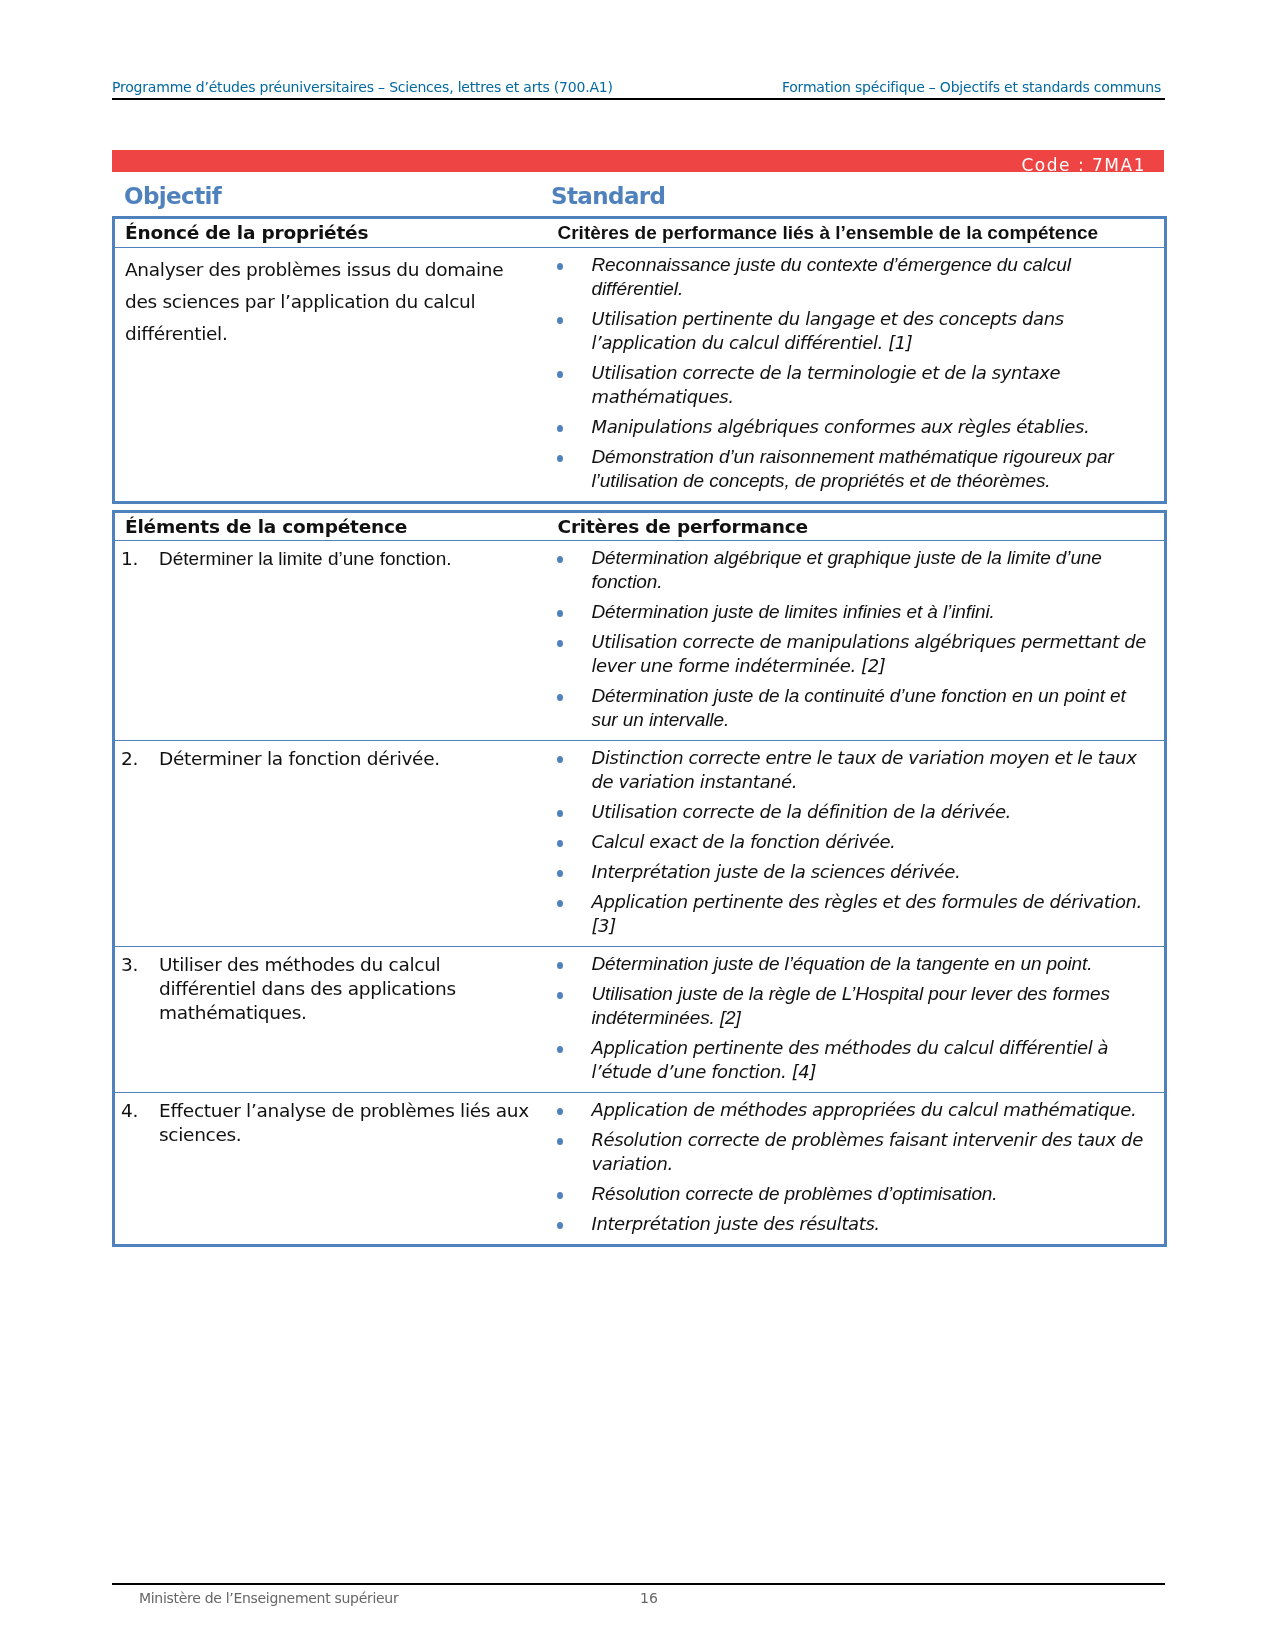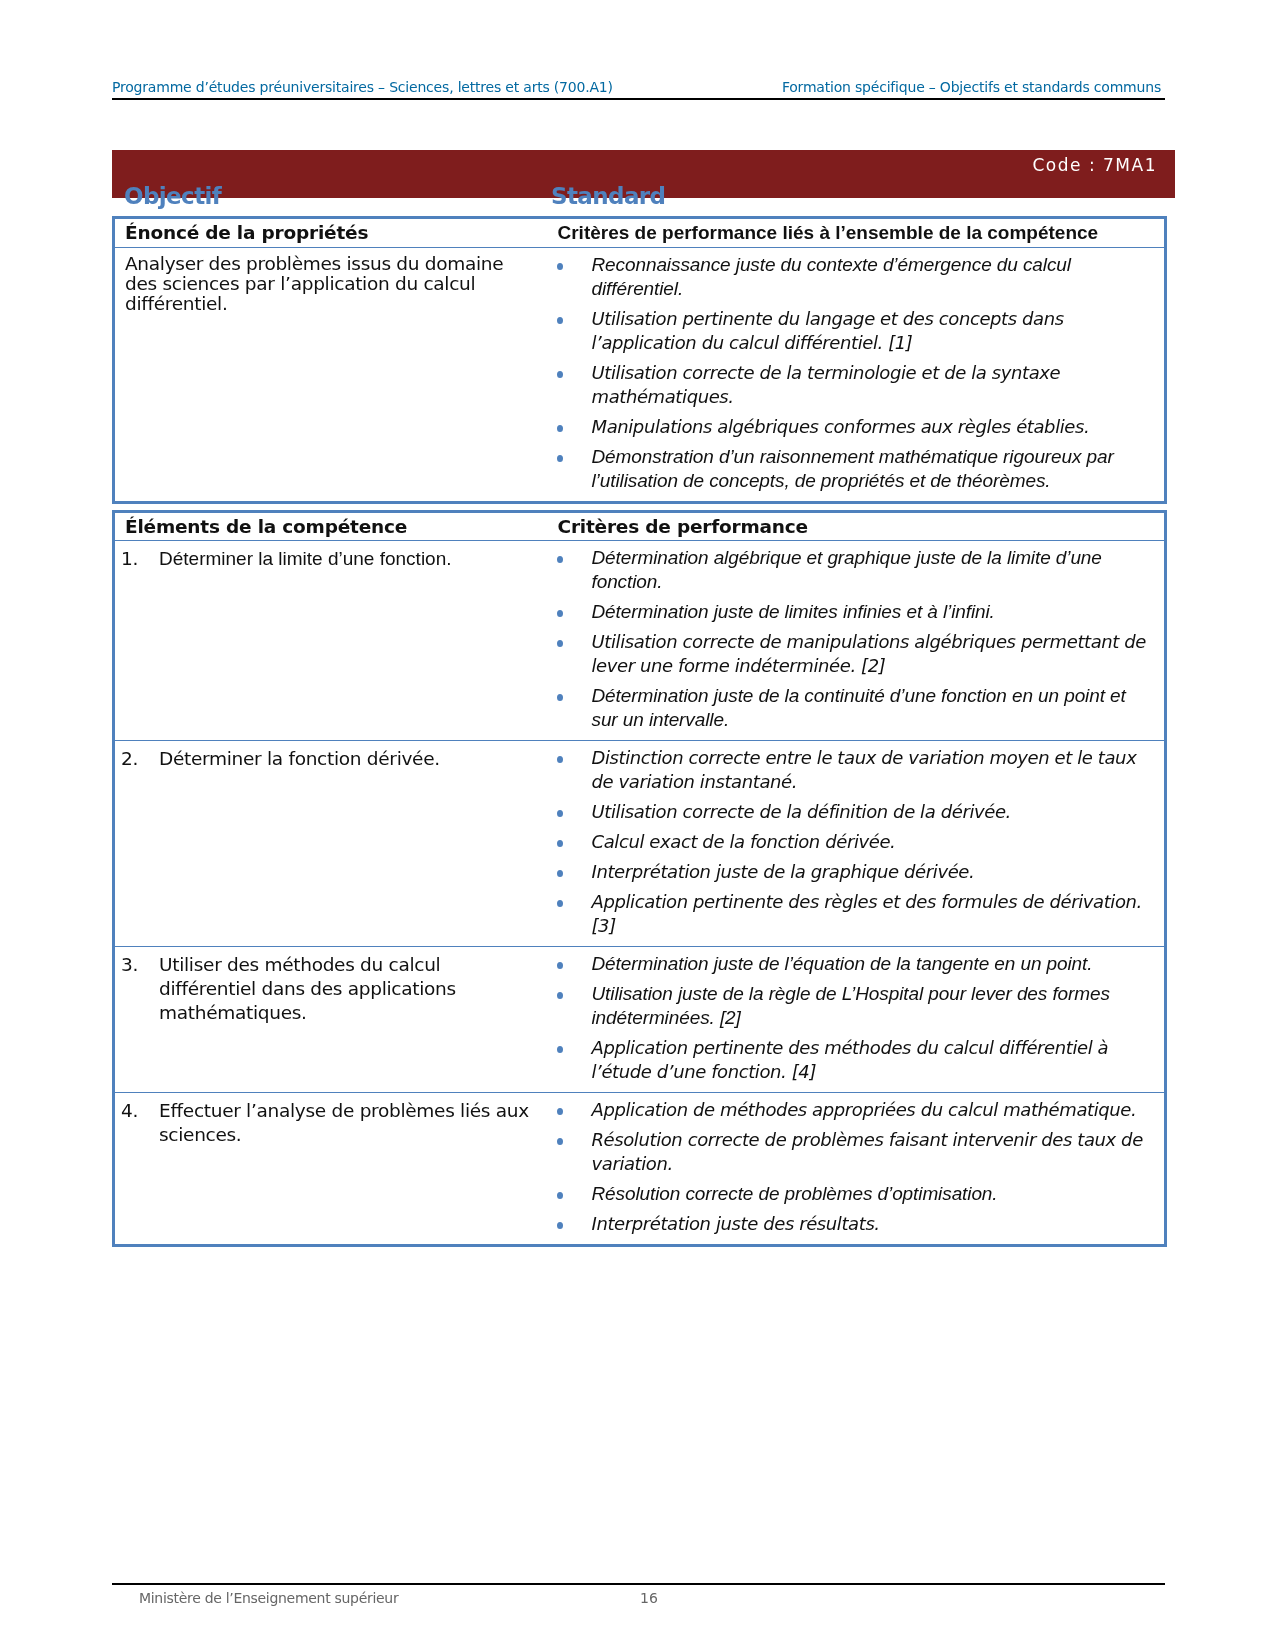--- a/index.html
+++ b/index.html
@@ -2,38 +2,38 @@
 <html><head>
 <meta charset="utf-8">
 <style>
   html, body { margin: 0; padding: 0; background: #ffffff; }
   body { width: 1275px; height: 1650px; position: relative; font-family: "Liberation Sans", sans-serif; color: #111; overflow: hidden; }
 
   .page-header { position: absolute; left: 112px; top: 74px; width: 1053px; height: 24px; border-bottom: 2px solid #000; font-family: "DejaVu Sans", sans-serif; font-size: 14px; color: #0369a1; }
   .page-header .left { position: absolute; left: 0; bottom: 3px; letter-spacing: -0.2px; }
   .page-header .right { position: absolute; right: 4px; bottom: 3px; letter-spacing: -0.2px; }
 
-  .code-bar { position: absolute; left: 112px; top: 150px; width: 1052px; height: 48px; background: #7f1d1d; padding-left: 11px; }
+  .code-bar { position: absolute; left: 112px; top: 150px; width: 1052px; height: 22px; background: #ef4444; }
   .code-bar span { position: absolute; right: 18px; top: 5px; color: #ffffff; font-family: "DejaVu Sans", sans-serif; font-size: 17px; letter-spacing: 1.5px; }
 
   .col-headings { position: absolute; left: 112px; top: 183px; width: 1052px; height: 32px; }
   .col-headings .h { position: absolute; top: 0; color: #4f81bd; font-family: "DejaVu Sans", sans-serif; font-weight: bold; font-size: 23px; letter-spacing: -0.6px; }
   .col-headings .h1 { left: 12px; }
   .col-headings .h2 { left: 439px; }
 
   table.comp { position: absolute; left: 112px; width: 1052px; border-collapse: collapse; border: 3px solid #4f81bd; table-layout: fixed; }
   table.comp td, table.comp th { vertical-align: top; text-align: left; padding: 0; }
   table.comp col.c1 { width: 428px; }
   table.comp col.c2 { width: 624px; }
   table.comp th { font-family: "DejaVu Sans", sans-serif; font-weight: bold; font-size: 18.5px; padding: 3px 10px 3px 10px; border-bottom: 1px solid #4f81bd; letter-spacing: -0.2px; color: #111; }
   table.comp th.std { font-family: "Liberation Sans", sans-serif; padding-left: 16px; font-size: 19px; letter-spacing: 0; }
   table.comp tr.body-row td { border-bottom: 1px solid #4f81bd; }
   table.comp tr.body-row:last-child td { border-bottom: none; }
 
-  .statement { font-family: "DejaVu Sans", sans-serif; font-size: 18.5px; line-height: 20px; padding: 6px 10px 8px 10px; letter-spacing: -0.3px; }
+  .statement { font-family: "DejaVu Sans", sans-serif; font-size: 18.5px; line-height: 32px; padding: 6px 10px 8px 10px; letter-spacing: -0.3px; }
   .element { font-family: "DejaVu Sans", sans-serif; font-size: 18.5px; line-height: 24px; padding: 6px 10px 8px 6px; display: flex; letter-spacing: -0.3px; }
   .element .num { width: 38px; flex: none; }
   .element .txt { flex: 1; }
 
   ul.crit { list-style: none; margin: 0; padding: 5px 8px 6px 0; }
   ul.crit li { position: relative; padding-left: 50px; font-size: 19px; line-height: 24px; margin-bottom: 6px; letter-spacing: -0.1px; font-style: italic; }
   ul.crit li:last-child { margin-bottom: 2px; }
   ul.crit li .bullet { position: absolute; left: 15px; top: 10px; width: 6px; height: 7px; border-radius: 50%; background: #4f81bd; }
   ul.crit li.dv { font-family: "DejaVu Sans", sans-serif; font-size: 18px; letter-spacing: -0.4px; }
 
@@ -118,21 +118,21 @@
           <div class="element">
             <span class="num">2.</span>
             <span class="txt">Déterminer la fonction dérivée.</span>
           </div>
         </td>
     <td>
       <ul class="crit">
         <li class="dv"><span class="bullet"></span><span>Distinction correcte entre le taux de variation moyen et le taux de variation instantané.</span></li>
         <li class="dv"><span class="bullet"></span><span>Utilisation correcte de la définition de la dérivée.</span></li>
         <li class="dv"><span class="bullet"></span><span>Calcul exact de la fonction dérivée.</span></li>
-        <li class="dv"><span class="bullet"></span><span>Interprétation juste de la graphique dérivée.</span></li>
+        <li class="dv"><span class="bullet"></span><span>Interprétation juste de la sciences dérivée.</span></li>
         <li class="dv"><span class="bullet"></span><span>Application pertinente des règles et des formules de dérivation. [3]</span></li>
       </ul>
     </td>
   </tr>
 
   <tr class="body-row">
     <td>
           <div class="element">
             <span class="num">3.</span>
             <span class="txt">Utiliser des méthodes du calcul différentiel dans des applications mathématiques.</span>

